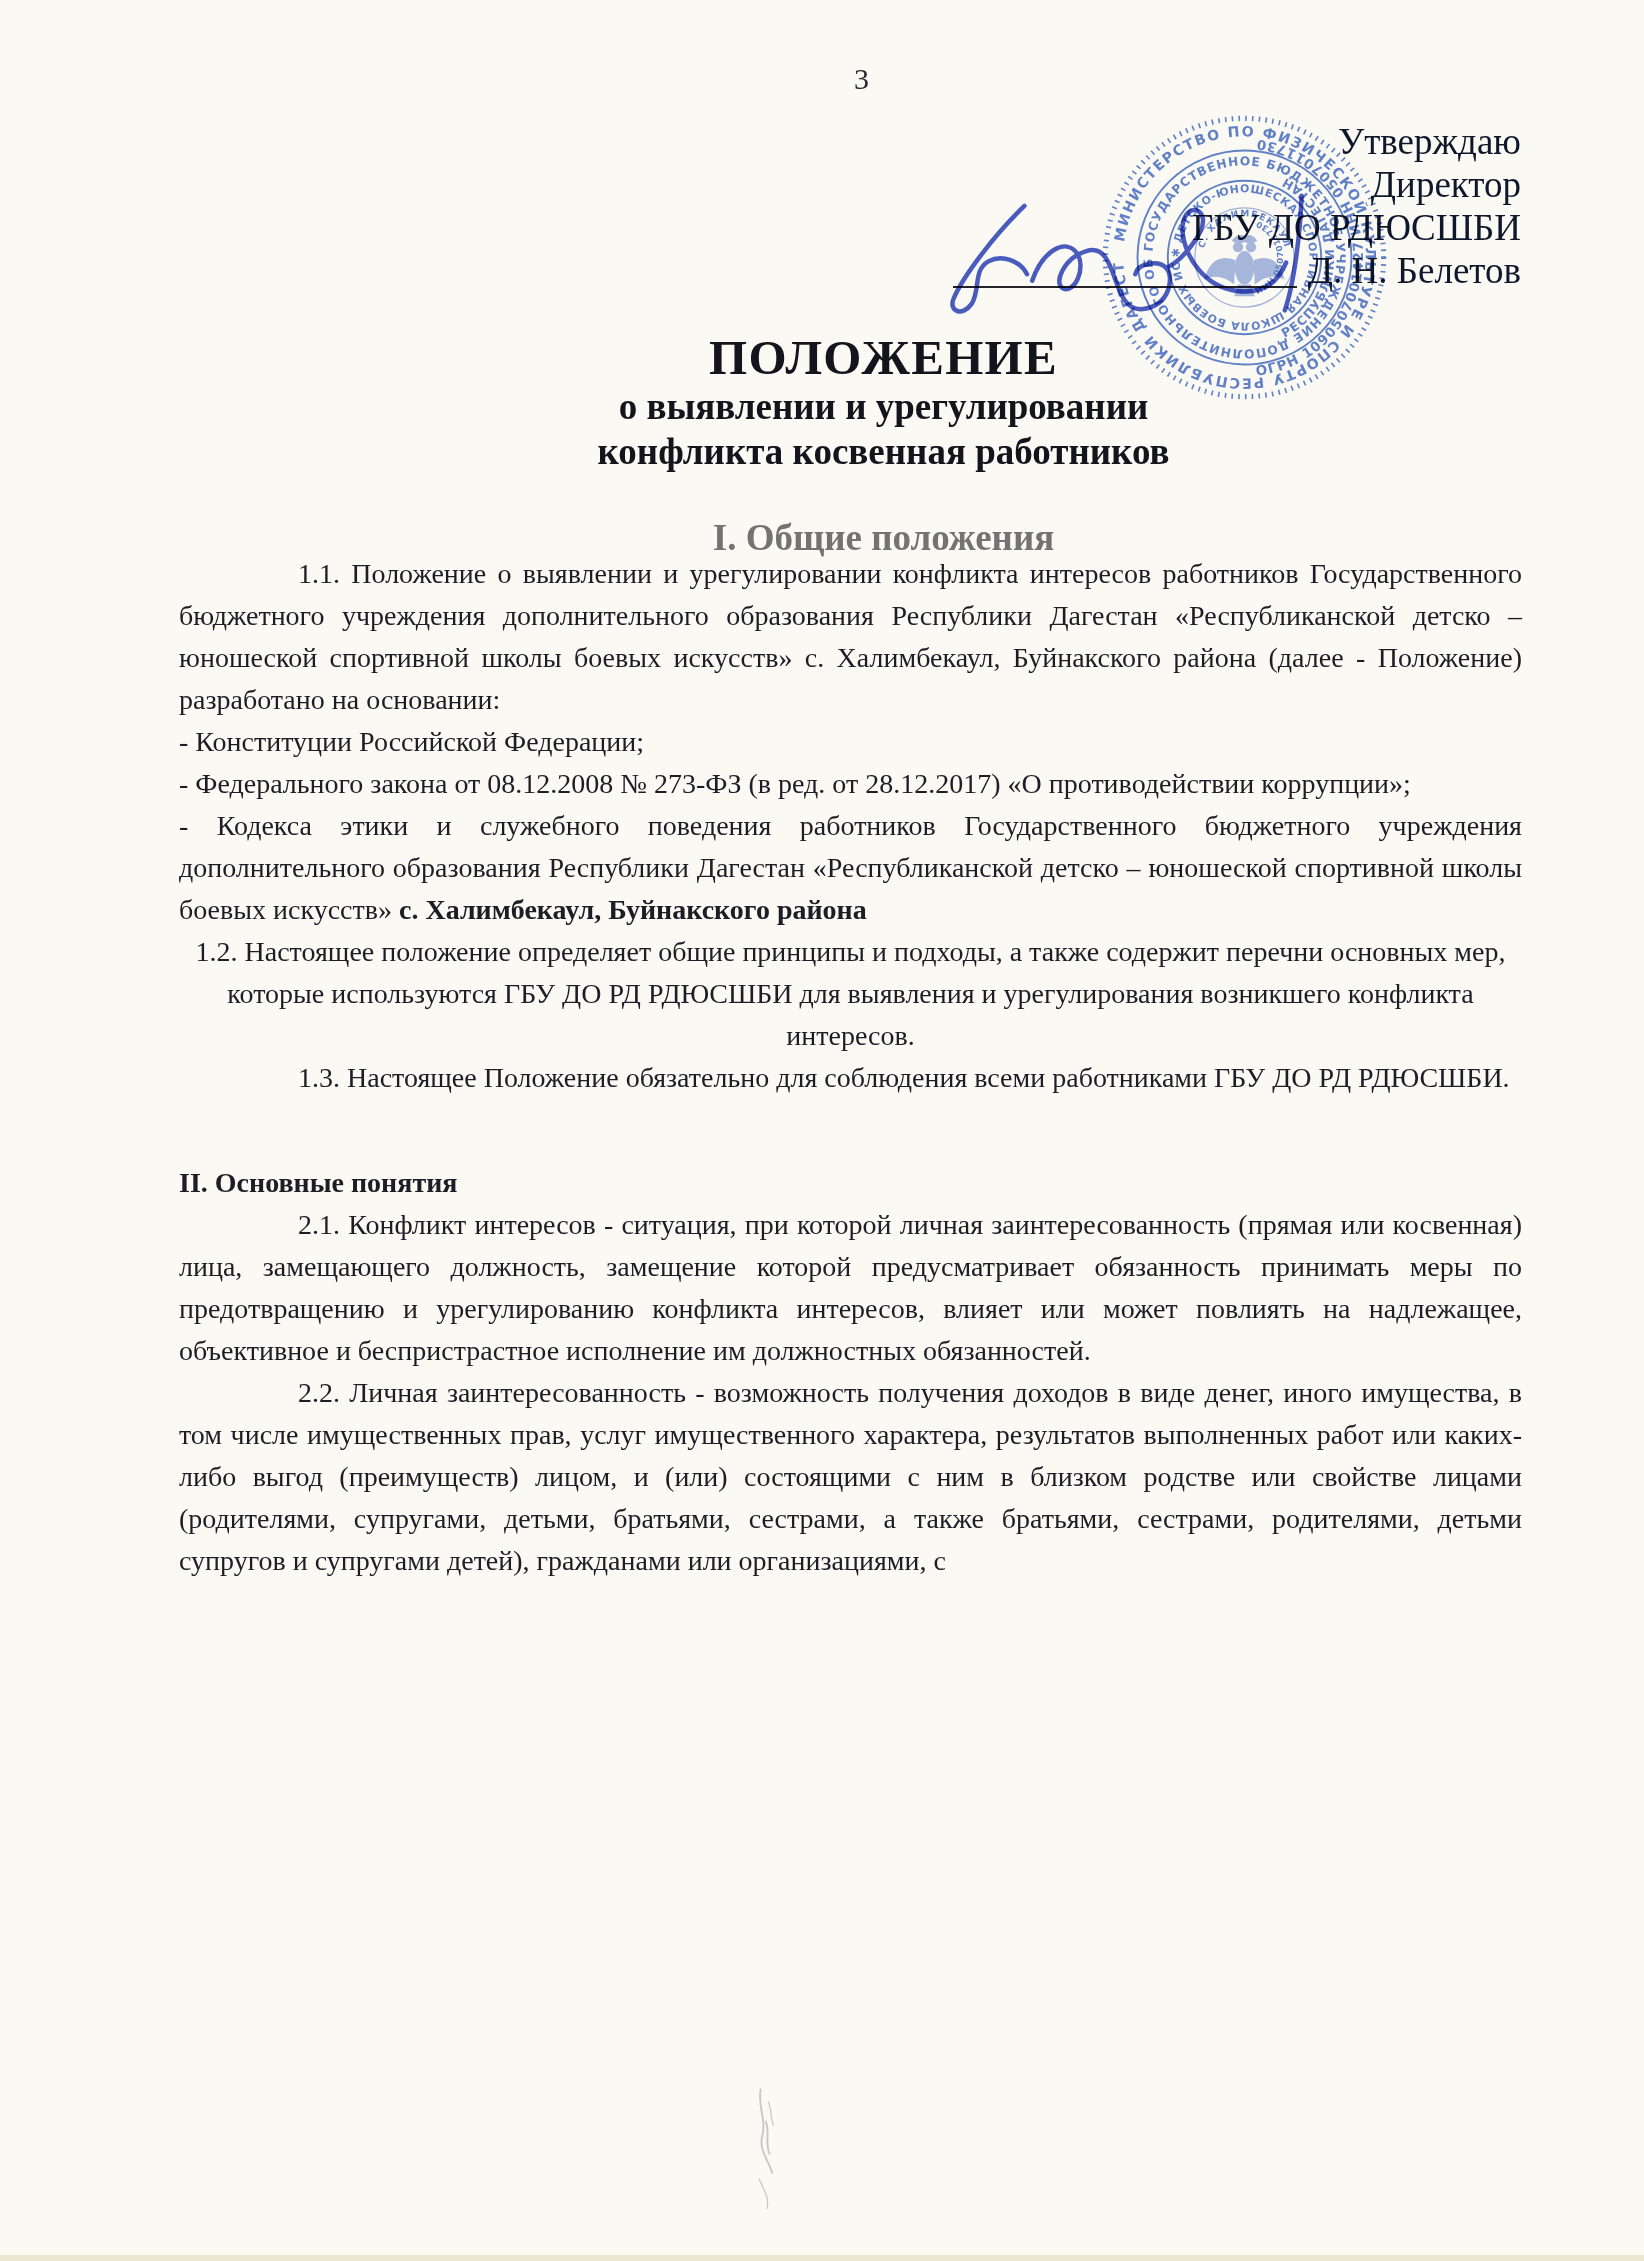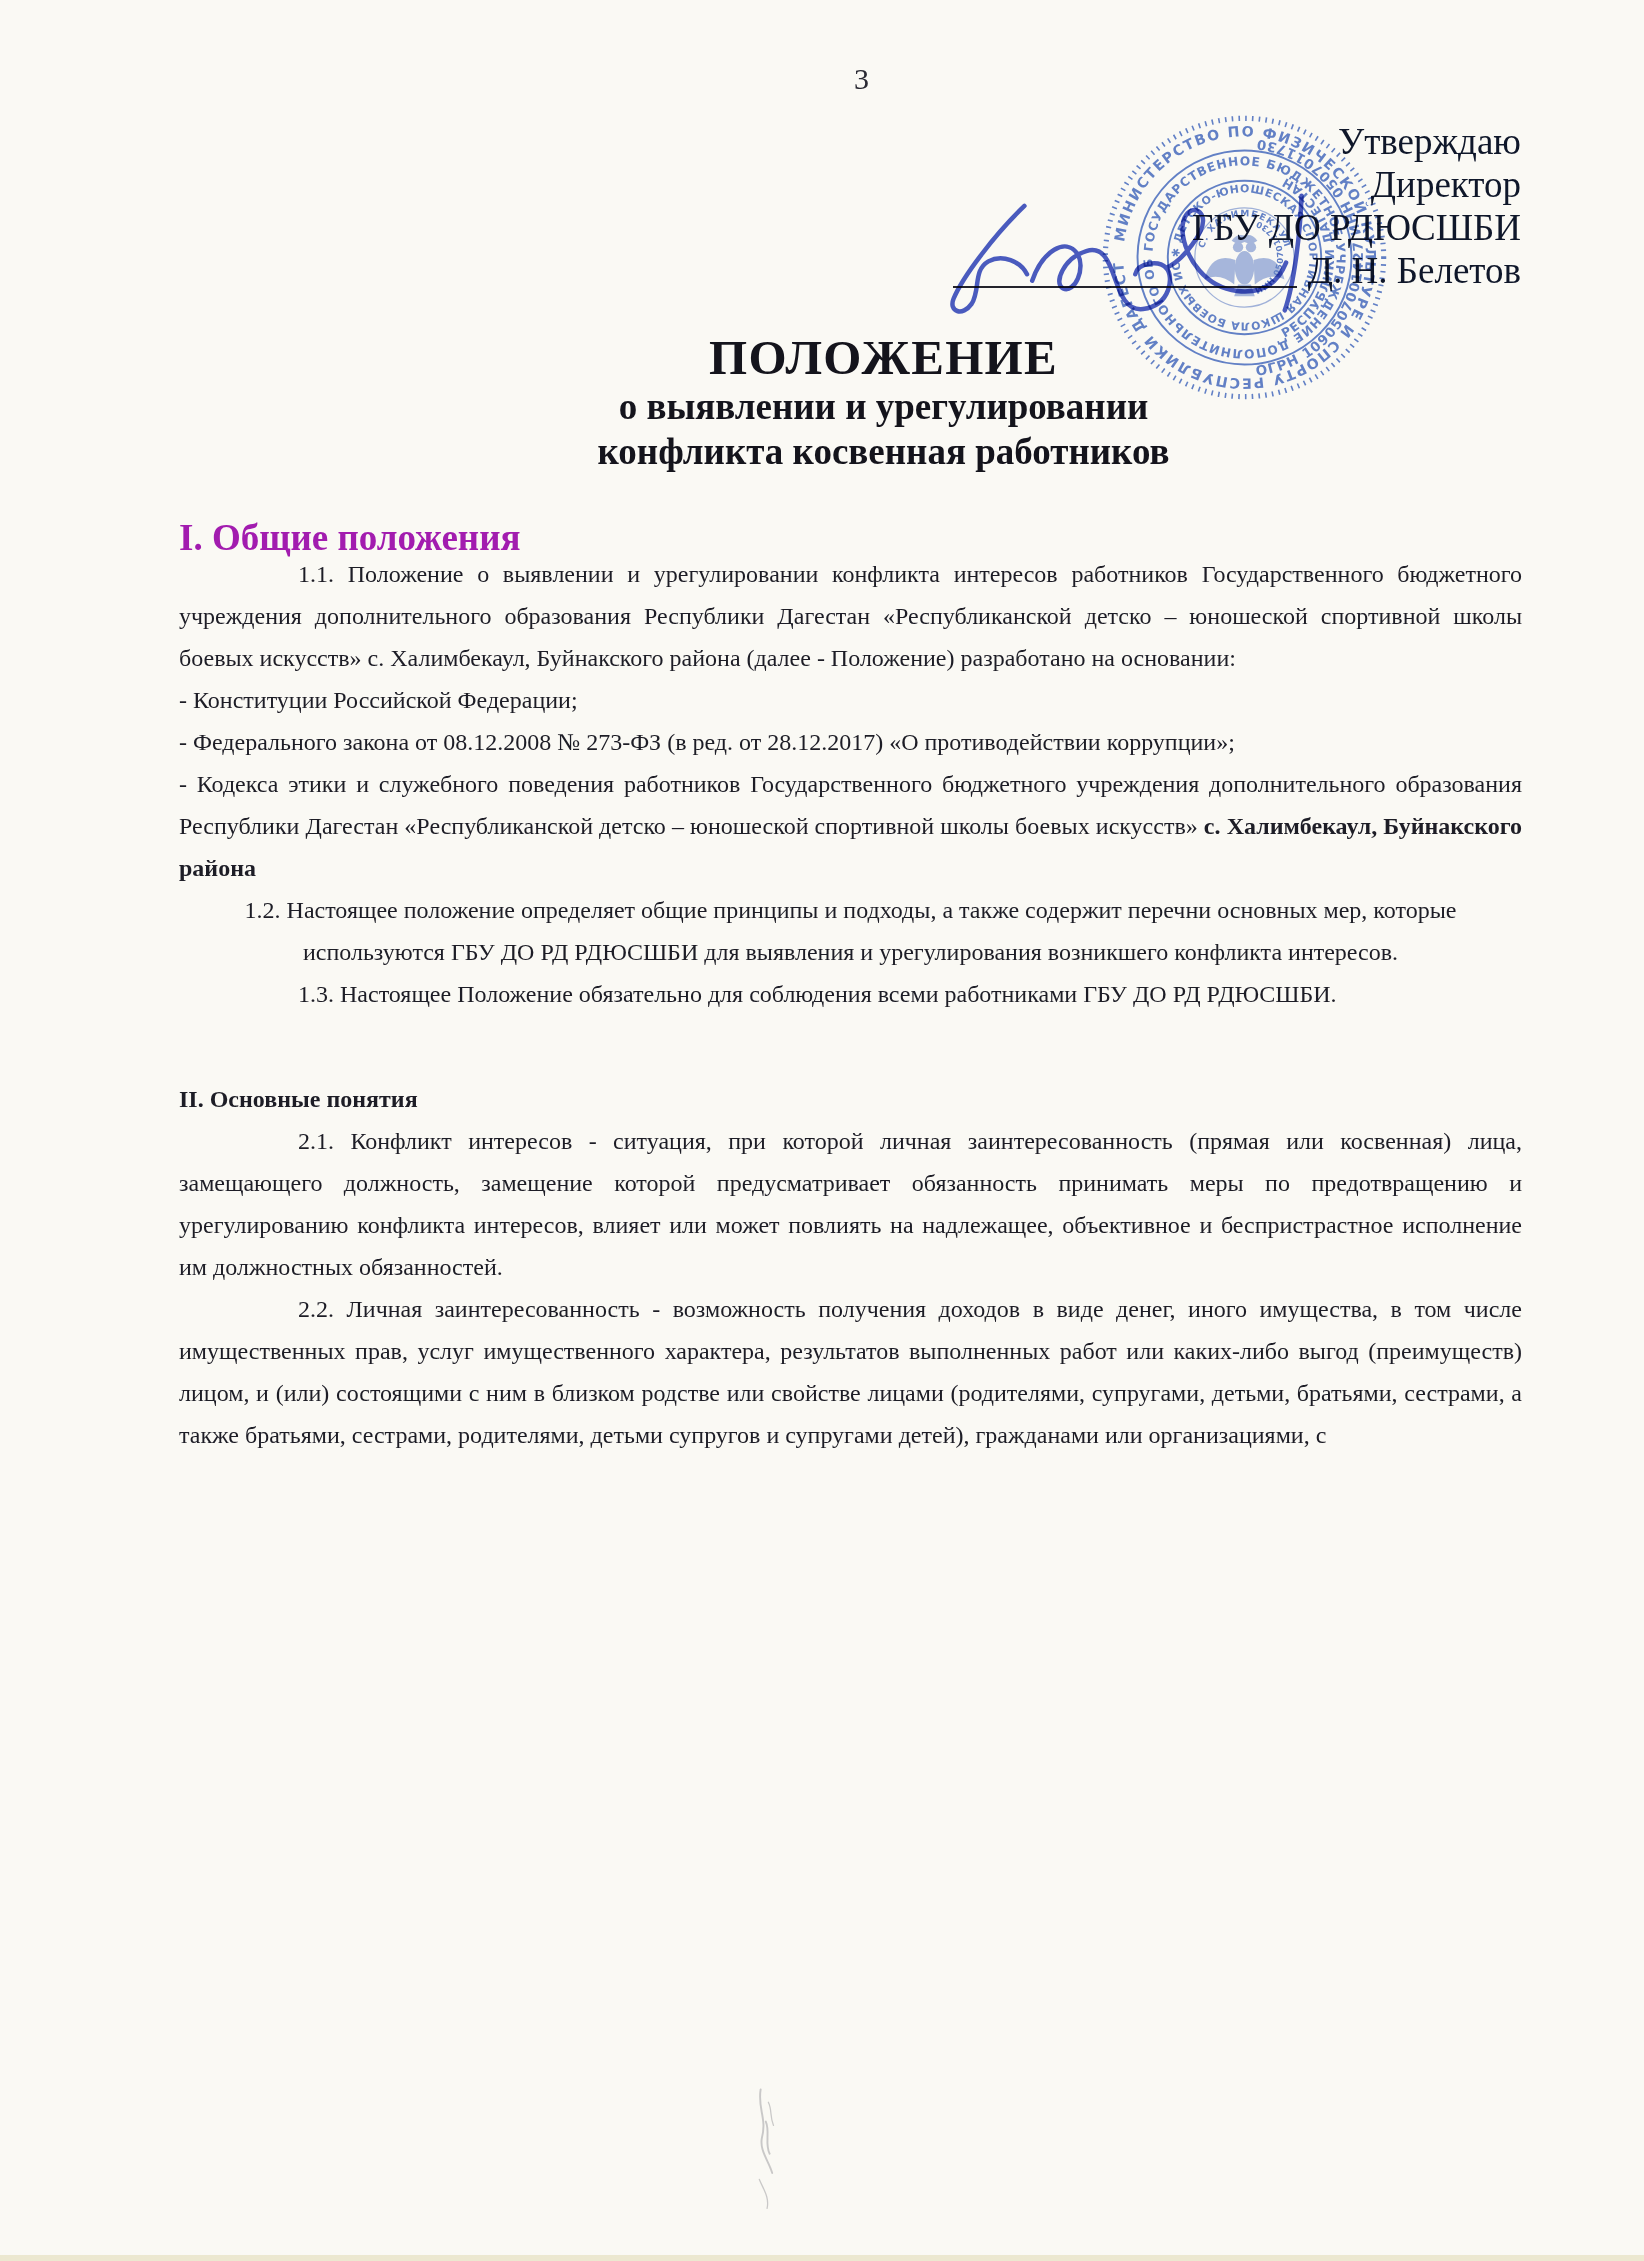--- a/index.html
+++ b/index.html
@@ -25,26 +25,26 @@
     background:#23232b;
   }
   .title-block{
     position:absolute;left:179px;top:332px;width:1409px;
     text-align:center;font-weight:bold;color:#14141c;
   }
   .title-block .t1{font-size:49px;line-height:52px;letter-spacing:1.3px;}
   .title-block .t2{font-size:37px;line-height:45px;}
   .heading{
     position:absolute;left:179px;width:1409px;
-    font-weight:bold;font-size:37px;color:#a21caf;
+    text-align:center;font-weight:bold;font-size:37px;color:#737373;
   }
   .h1-pos{top:516px;}
   .bodyflow{
     position:absolute;left:179px;top:553px;width:1343px;
-    font-size:24px;line-height:42px;text-align:justify;color:#1d1d26;
+    font-size:28px;line-height:42px;text-align:justify;color:#1d1d26;
   }
   .bodyflow p{margin:0;padding:0;}
   .indent{text-indent:119px;}
   .centered-par{text-align:center;}
   .h2-flow{
     text-align:left;font-weight:bold;margin-top:63px !important;
     text-indent:0;
   }
   .bold-inline{font-weight:bold;}
   .stamp-wrap{

